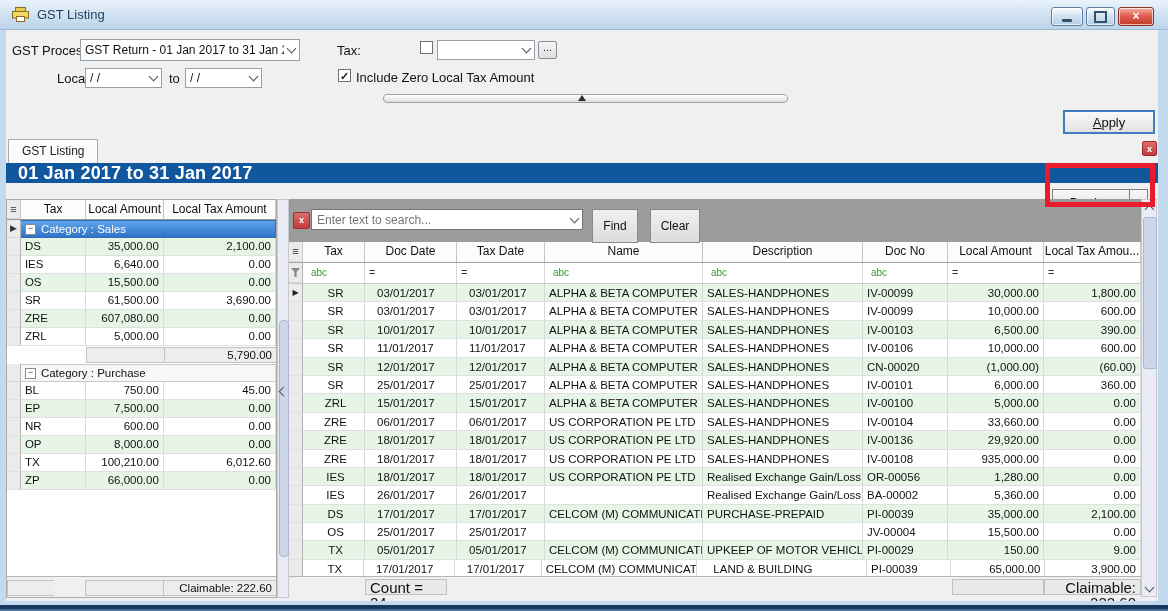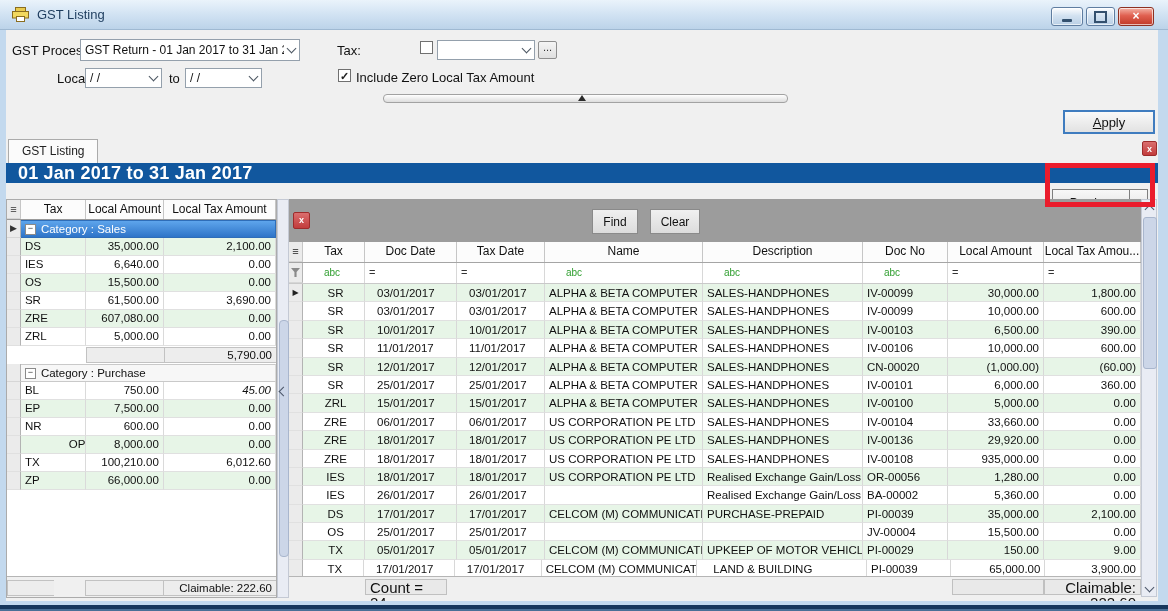--- a/index.html
+++ b/index.html
@@ -94,34 +94,34 @@
       border-bottom:1.6px solid #4a5568;transform:rotate(45deg);}
 
   
   #right-panel{left:289px;top:199px;width:852px;height:398px;background:#fff;display:flex;flex-direction:column;}
   .search-toolbar{height:43px;background:#9c9c9c;display:flex;align-items:center;flex:0 0 auto;position:relative;}
   .search-toolbar .redx{position:absolute;left:4px;top:13px;}
   .search-wrap{position:absolute;left:22px;top:10px;width:272px;height:21px;}
   .search-wrap input{width:100%;height:100%;box-sizing:border-box;border:1px solid #767676;padding:0 18px 0 5px;
       font-size:12px;font-family:"Liberation Sans",sans-serif;color:#333;}
   .search-wrap .chevbox{position:absolute;right:1px;top:2px;height:17px;}
-  .toolbtn{position:absolute;top:10px;height:25px;background:linear-gradient(#f0f0f0,#dcdcdc);
+  .toolbtn{position:absolute;top:10px;height:34px;background:linear-gradient(#f0f0f0,#dcdcdc);
       border:1px solid #8a8a8a;font-size:12px;color:#111;cursor:pointer;font-family:"Liberation Sans",sans-serif;}
   .toolbtn.find{left:303px;width:46px;}
   .toolbtn.clear{left:361px;width:50px;}
 
   #detail-grid{display:flex;flex-direction:column;flex:1 1 auto;overflow:hidden;}
   .dg-row{display:flex;height:18.4px;flex:0 0 auto;}
   .dg-cell{box-sizing:border-box;font-size:11.5px;line-height:18px;overflow:hidden;white-space:nowrap;
       border-right:1px solid #d8d8d8;color:#111;}
   .dg-header{height:20px;background:#fcfcfc;border-bottom:1px solid #a5a5a5;}
   .dg-header .dg-cell{text-align:center;font-size:12px;line-height:19px;border-right:1px solid #c6c6c6;}
   .dg-filter{height:20px;background:#fff;border-bottom:1px solid #c9c9c9;}
   .dg-filter .dg-cell{line-height:19px;}
-  .dg-fcell.abc{color:#2f9e2f;font-size:10px;padding-left:21px;}
+  .dg-fcell.abc{color:#2f9e2f;font-size:10px;padding-left:8px;}
   .dg-fcell.eq{color:#333;font-size:11px;padding-left:4px;}
   .dg-ind{background:#ebebeb;border-right:1px solid #b3b3b3;border-bottom:1px solid #d6d6d6;
       text-align:center;font-size:8px;color:#222;line-height:18px;display:flex;align-items:center;justify-content:center;}
   .dg-header .dg-ind{font-size:11px;}
   .dg-data .dg-cell{border-bottom:1px solid #e0e0e0;}
   .dg-data.green .dg-cell:not(.dg-ind){background:#e7f5e7;}
   .dg-cell.date{padding-left:12px;}
   .dg-cell.text{padding-left:4px;}
   .dg-cell.tax{text-align:center;}
   .funnel{width:9px;height:9px;background:#8a8a8a;
@@ -286,37 +286,37 @@
         <div class="sg-cell sg-ind" style="width: 14px;"></div>
         <div class="sg-cell sg-gcell" style="width: 257px;">
           <div class="minusbox">−</div>
           <div class="glabel">Category : Purchase</div>
         </div>
       </div>
       <div class="sg-row sg-data">
         <div class="sg-cell sg-ind" style="width: 14px;"></div>
         <div class="sg-cell tax" style="width: 66px;">BL</div>
         <div class="sg-cell amt" style="width: 78px;">750.00</div>
-        <div class="sg-cell amt" style="width: 113px; font-style: italic;">45.00</div>
+        <div class="sg-cell amt" style="width: 113px;">45.00</div>
       </div>
       <div class="sg-row sg-data green">
         <div class="sg-cell sg-ind" style="width: 14px;"></div>
         <div class="sg-cell tax" style="width: 66px;">EP</div>
         <div class="sg-cell amt" style="width: 78px;">7,500.00</div>
         <div class="sg-cell amt" style="width: 113px;">0.00</div>
       </div>
       <div class="sg-row sg-data">
         <div class="sg-cell sg-ind" style="width: 14px;"></div>
         <div class="sg-cell tax" style="width: 66px;">NR</div>
         <div class="sg-cell amt" style="width: 78px;">600.00</div>
         <div class="sg-cell amt" style="width: 113px;">0.00</div>
       </div>
       <div class="sg-row sg-data green">
         <div class="sg-cell sg-ind" style="width: 14px;"></div>
-        <div class="sg-cell tax" style="width: 66px; text-align: right;">OP</div>
+        <div class="sg-cell tax" style="width: 66px;">OP</div>
         <div class="sg-cell amt" style="width: 78px;">8,000.00</div>
         <div class="sg-cell amt" style="width: 113px;">0.00</div>
       </div>
       <div class="sg-row sg-data">
         <div class="sg-cell sg-ind" style="width: 14px;"></div>
         <div class="sg-cell tax" style="width: 66px;">TX</div>
         <div class="sg-cell amt" style="width: 78px;">100,210.00</div>
         <div class="sg-cell amt" style="width: 113px;">6,012.60</div>
       </div>
       <div class="sg-row sg-data green">
@@ -335,20 +335,26 @@
     </div>
 
   <div class="abs left-scrollbar">
     <div class="lsb-thumb"></div>
     <div class="lsb-collapse"></div>
   </div>
 
   <div class="abs" id="right-panel">
     <div class="search-toolbar">
       <div class="redx">x</div>
+      <div class="search-wrap">
+        <input type="text" placeholder="Enter text to search..." style="">
+        <span class="chevbox">
+            <span class="chev"></span>
+          </span>
+      </div>
       <button class="toolbtn find">Find</button>
       <button class="toolbtn clear">Clear</button>
     </div>
     <div id="detail-grid">
         <div class="dg-row dg-header">
           <div class="dg-cell dg-ind" style="width: 14px;">≡</div>
           <div class="dg-cell" style="width: 62px;">Tax</div>
           <div class="dg-cell" style="width: 92px;">Doc Date</div>
           <div class="dg-cell" style="width: 88px;">Tax Date</div>
           <div class="dg-cell" style="width: 158px;">Name</div>

